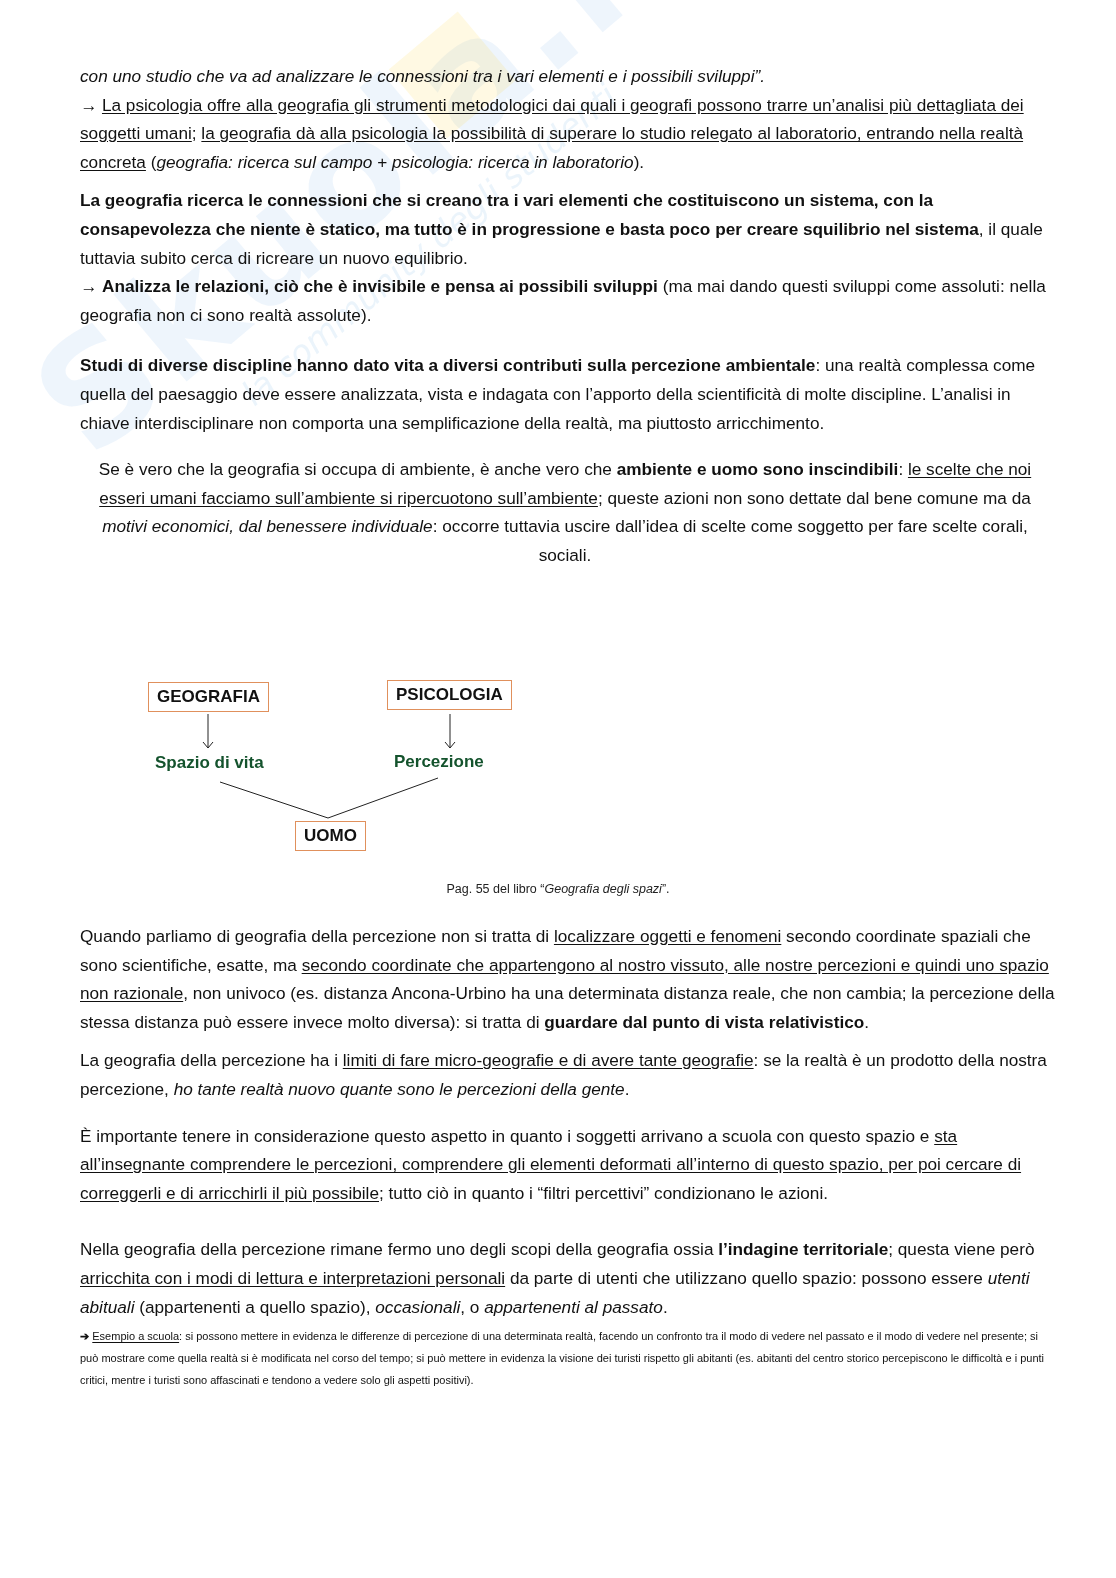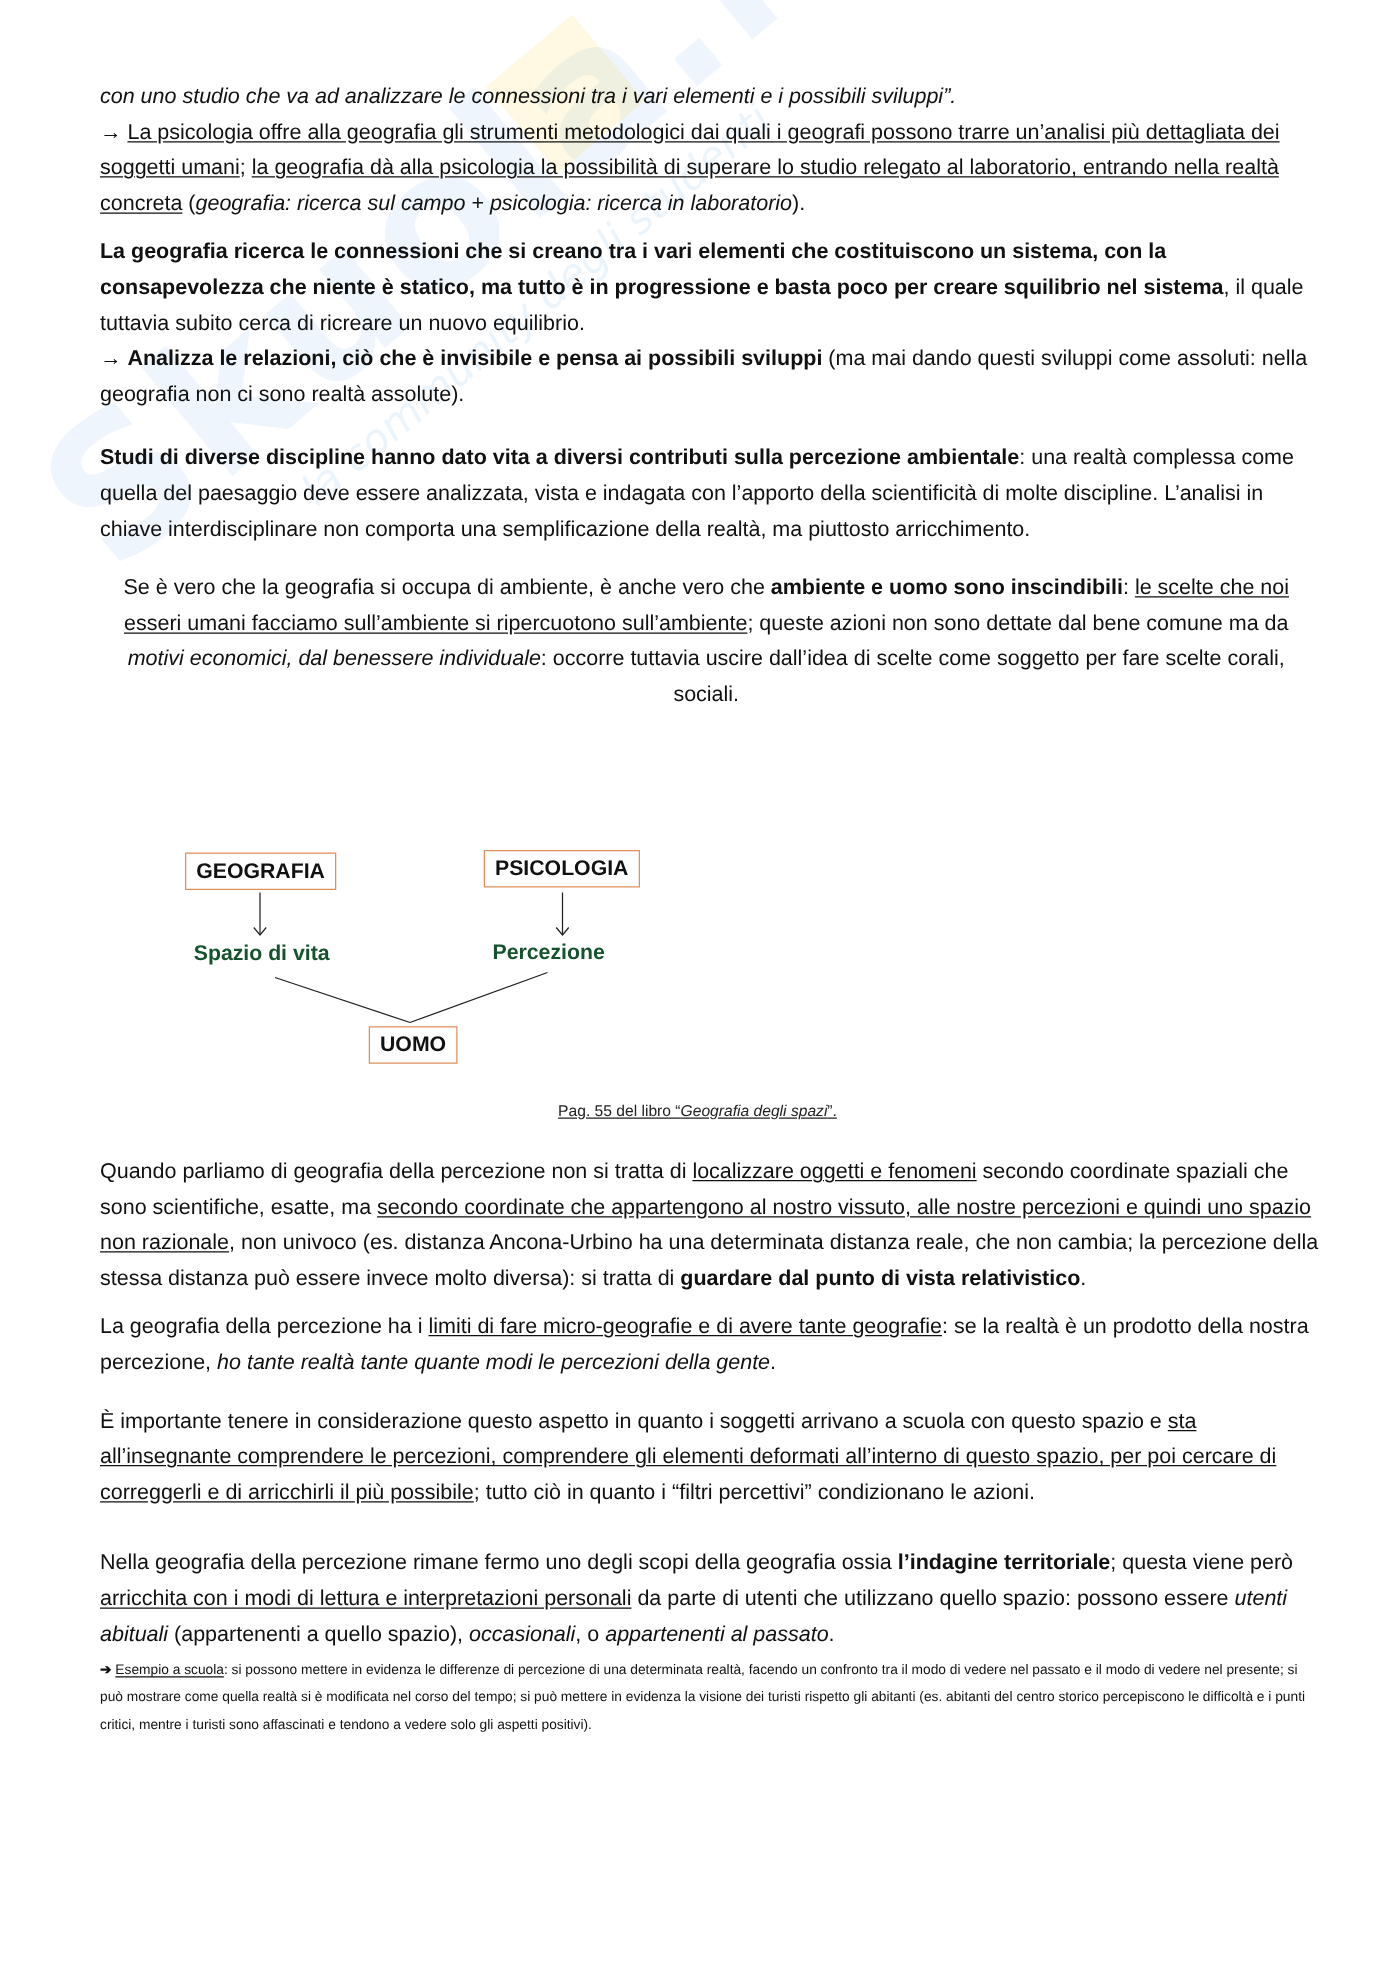--- a/index.html
+++ b/index.html
@@ -14,21 +14,21 @@
   .wm-dot { position: absolute; left: 520px; top: 70px; width: 90px; height: 90px;
             background: rgba(255, 215, 70, 0.15); }
   .page { position: absolute; left: 80px; top: 62px; width: 970px; font-size: 17.2px; line-height: 28.6px; }
   .page p { margin: 0 0 10px 0; }
   u { text-decoration: underline; text-underline-offset: 2px; }
   .small { font-size: 11px; line-height: 22px; }
   .diagram { position: absolute; left: 140px; top: 670px; width: 380px; height: 190px; }
   .box { position: absolute; border: 1.5px solid #e0905c; background: #fff; font-weight: bold;
          font-size: 17px; padding: 4px 8px; color: #111; }
   .dlabel { position: absolute; font-weight: bold; font-size: 17px; color: #14532d; }
-  .caption { position: absolute; top: 882px; left: 0; width: 1116px; text-align: center; font-size: 12.5px; color: #222; text-decoration: underline; }
+  .caption { position: absolute; top: 882px; left: 0; width: 1116px; text-align: center; font-size: 12.5px; color: #222; }
   .p2 { position: absolute; left: 80px; top: 922px; width: 975px; font-size: 17.2px; line-height: 28.6px; }
   .p2 p { margin: 0 0 10px 0; }
   .arrow { font-weight: normal; }
 </style>
 </head>
 <body>
 
 <div class="watermark">
   <div class="wm-main">Skuola.net</div>
   <div class="wm-dot"></div>
@@ -70,21 +70,21 @@
 
 <div class="caption">
   <span>Pag. 55 del libro “</span><i>Geografia degli spazi</i><span>”.</span>
 </div>
 
 <div class="p2">
   <p class="tight">
     <span>Quando parliamo di geografia della percezione non si tratta di </span><u>localizzare oggetti e fenomeni</u><span> secondo coordinate spaziali che sono scientifiche, esatte, ma </span><u>secondo coordinate che appartengono al nostro vissuto, alle nostre percezioni e quindi uno spazio non razionale</u><span>, non univoco (es. distanza Ancona-Urbino ha una determinata distanza reale, che non cambia; la percezione della stessa distanza può essere invece molto diversa): si tratta di </span><b>guardare dal punto di vista relativistico</b><span>.</span>
   </p>
   <p>
-    <span>La geografia della percezione ha i </span><u>limiti di fare micro-geografie e di avere tante geografie</u><span>: se la realtà è un prodotto della nostra percezione, </span><i>ho tante realtà tante quante modi le percezioni della gente</i><span>.</span>
+    <span>La geografia della percezione ha i </span><u>limiti di fare micro-geografie e di avere tante geografie</u><span>: se la realtà è un prodotto della nostra percezione, </span><i>ho tante realtà nuovo quante sono le percezioni della gente</i><span>.</span>
   </p>
   <p style="margin-top:18px;">
     <span>È importante tenere in considerazione questo aspetto in quanto i soggetti arrivano a scuola con questo spazio e </span><u>sta all’insegnante comprendere le percezioni, comprendere gli elementi deformati all’interno di questo spazio, per poi cercare di correggerli e di arricchirli il più possibile</u><span>; tutto ciò in quanto i “filtri percettivi” condizionano le azioni.</span>
   </p>
   <p style="margin-top:28px;margin-bottom:4px;">
     <span>Nella geografia della percezione rimane fermo uno degli scopi della geografia ossia </span><b>l’indagine territoriale</b><span>; questa viene però </span><u>arricchita con i modi di lettura e interpretazioni personali</u><span> da parte di utenti che utilizzano quello spazio: possono essere </span><i>utenti abituali</i><span> (appartenenti a quello spazio), </span><i>occasionali</i><span>, o </span><i>appartenenti al passato</i><span>.</span>
   </p>
   <p class="small">
     <b>➔ </b><u>Esempio a scuola</u><span>: si possono mettere in evidenza le differenze di percezione di una determinata realtà, facendo un confronto tra il modo di vedere nel passato e il modo di vedere nel presente; si può mostrare come quella realtà si è modificata nel corso del tempo; si può mettere in evidenza la visione dei turisti rispetto gli abitanti (es. abitanti del centro storico percepiscono le difficoltà e i punti critici, mentre i turisti sono affascinati e tendono a vedere solo gli aspetti positivi).</span>
   </p>

